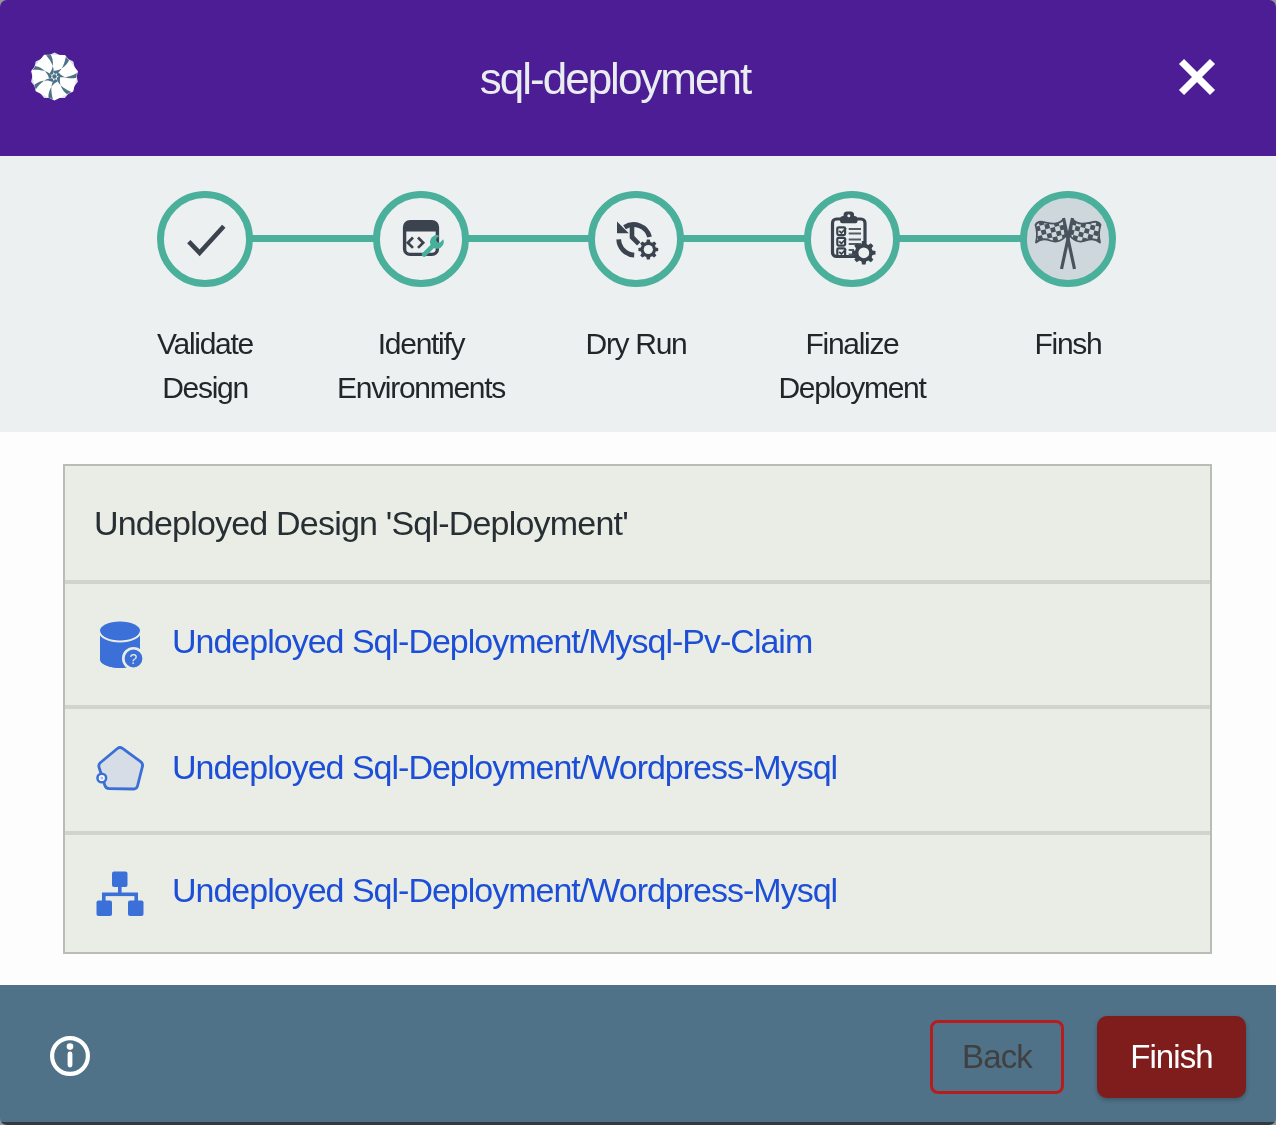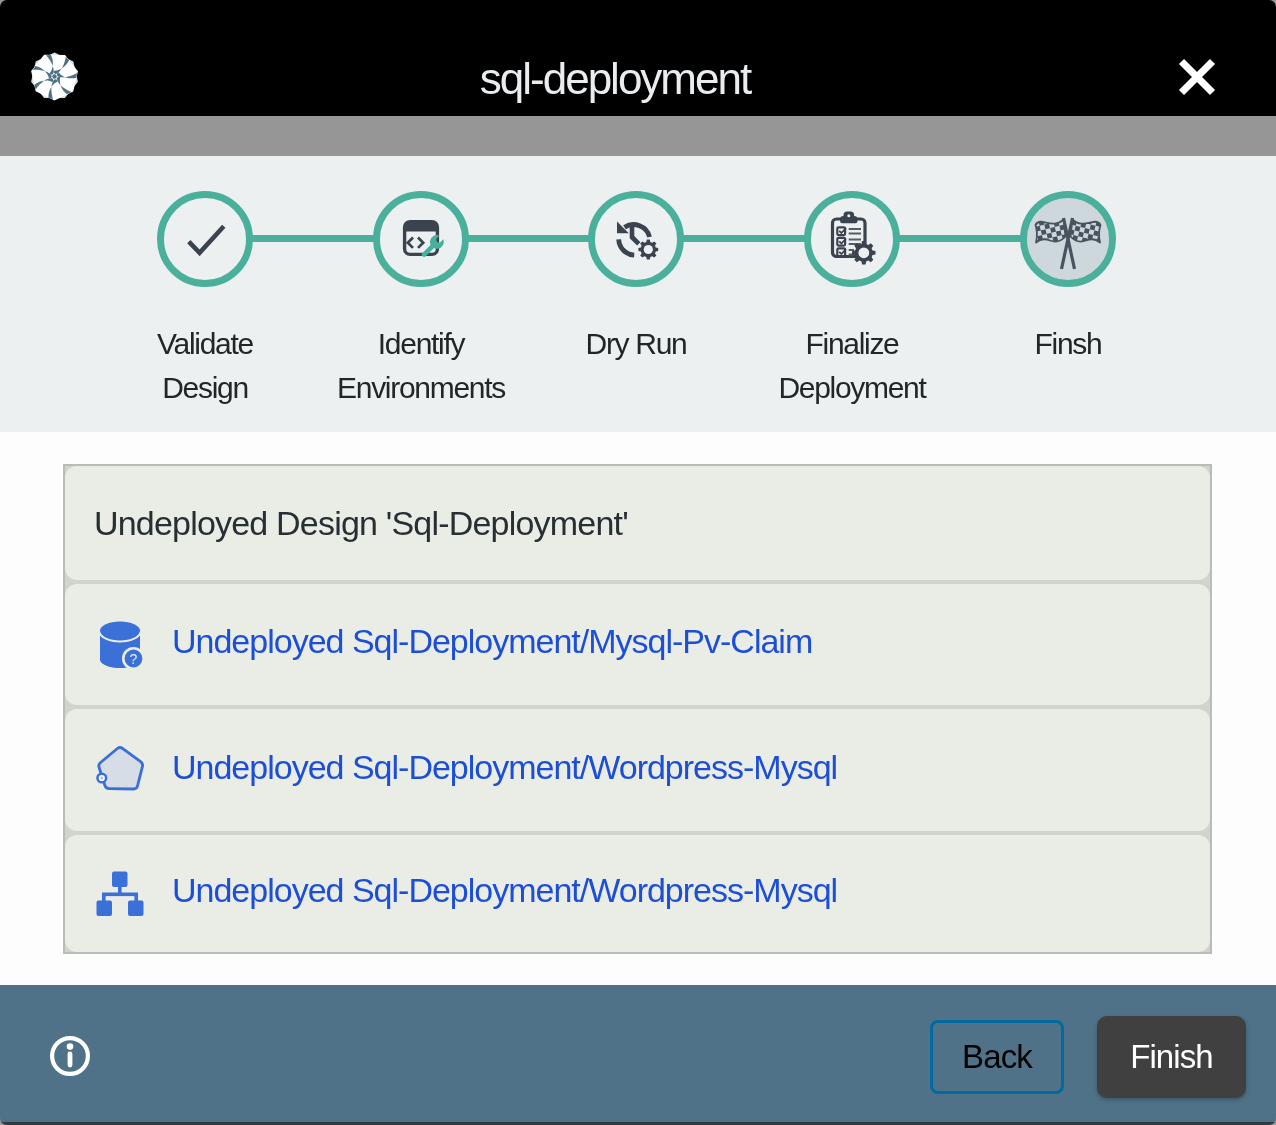--- a/index.html
+++ b/index.html
@@ -1,48 +1,48 @@
 <!DOCTYPE html>
 <html><head>
 <meta charset="utf-8">
 <style>
 html,body{margin:0;padding:0;width:1276px;height:1125px;overflow:hidden;
   font-family:"Liberation Sans", sans-serif;background:#969696;}
 #modal{position:absolute;left:0;top:0;width:1276px;height:1125px;
   border-radius:7px;overflow:hidden;}
-#header{position:absolute;left:0;top:0;width:100%;height:116px;background:#000000;}
+#header{position:absolute;left:0;top:0;width:100%;height:156px;background:#4c1d95;}
 #title{position:absolute;top:54px;left:0;width:1230px;text-align:center;
   font-size:44px;letter-spacing:-2px;color:#e9edef;}
 #closex{position:absolute;right:60px;top:58px;width:38px;height:38px;}
 #stepper{position:absolute;left:0;top:156px;width:100%;height:276px;background:#edf0f1;}
 #connector{position:absolute;left:205px;top:79px;width:863px;height:7px;background:#4ab09b;}
 .circ{position:absolute;top:35px;width:82px;height:82px;border-radius:50%;
   border:7px solid #4ab09b;background:#edf0f1;}
 .circ.cur{background:#ced8dc;}
 .slabel{position:absolute;top:166px;width:260px;text-align:center;font-size:30px;
   letter-spacing:-1.3px;line-height:44px;color:#212629;}
 #content{position:absolute;left:0;top:432px;width:100%;height:553px;background:#fdfdfd;}
 #panel{position:absolute;left:63px;top:32px;width:1145px;background:#d0d4cc;
   border:2px solid #b9bdb5;}
-.row{position:relative;background:#e9ede5;margin-bottom:4px;border-radius:12px;}
+.row{position:relative;background:#e9ede5;margin-bottom:4px;}
 .row:last-child{margin-bottom:0;}
 .r1{height:114px;}
 .rr{height:120px;}
 .rtxt{position:absolute;left:107px;top:0;height:100%;display:flex;align-items:center;
   padding-bottom:6px;box-sizing:border-box;font-size:34px;letter-spacing:-1px;color:#1d4ed8;}
 .r1 .rtxt{left:29px;padding-bottom:0;letter-spacing:-0.8px;color:#272f34;}
 .ricon{position:absolute;left:32px;top:50%;transform:translateY(-50%);}
 #footer{position:absolute;left:0;top:985px;width:100%;height:138px;background:#4f7288;}
 #infoicon{position:absolute;left:48px;top:1034px;}
 #backbtn{position:absolute;left:930px;top:1020px;width:134px;height:74px;
-  border:3px solid #0369a1;border-radius:8px;box-sizing:border-box;
+  border:3px solid #b91c1c;border-radius:8px;box-sizing:border-box;
   display:flex;align-items:center;justify-content:center;
-  font-size:33px;letter-spacing:-0.9px;color:#000000;}
+  font-size:33px;letter-spacing:-0.9px;color:#404040;}
 #finishbtn{position:absolute;left:1097px;top:1016px;width:149px;height:82px;
-  background:#404040;border-radius:10px;display:flex;align-items:center;justify-content:center;
+  background:#7f1d1d;border-radius:10px;display:flex;align-items:center;justify-content:center;
   font-size:33px;letter-spacing:-0.9px;color:#fff;box-shadow:0 2px 4px rgba(0,0,0,.25);}
 </style>
 </head>
 <body>
 <div id="modal">
 <div id="header">
   <svg id="logo" style="position:absolute;left:30px;top:52px" width="49" height="49" viewBox="-24.5 -24.5 49 49">
     <g id="hep1" fill="#d9e0e6">
       <path d="M0,-24 L18.8,-14.9 L23.4,5.3 L10.4,21.6 L-10.4,21.6 L-23.4,5.3 L-18.8,-14.9 Z"></path>
     </g>

